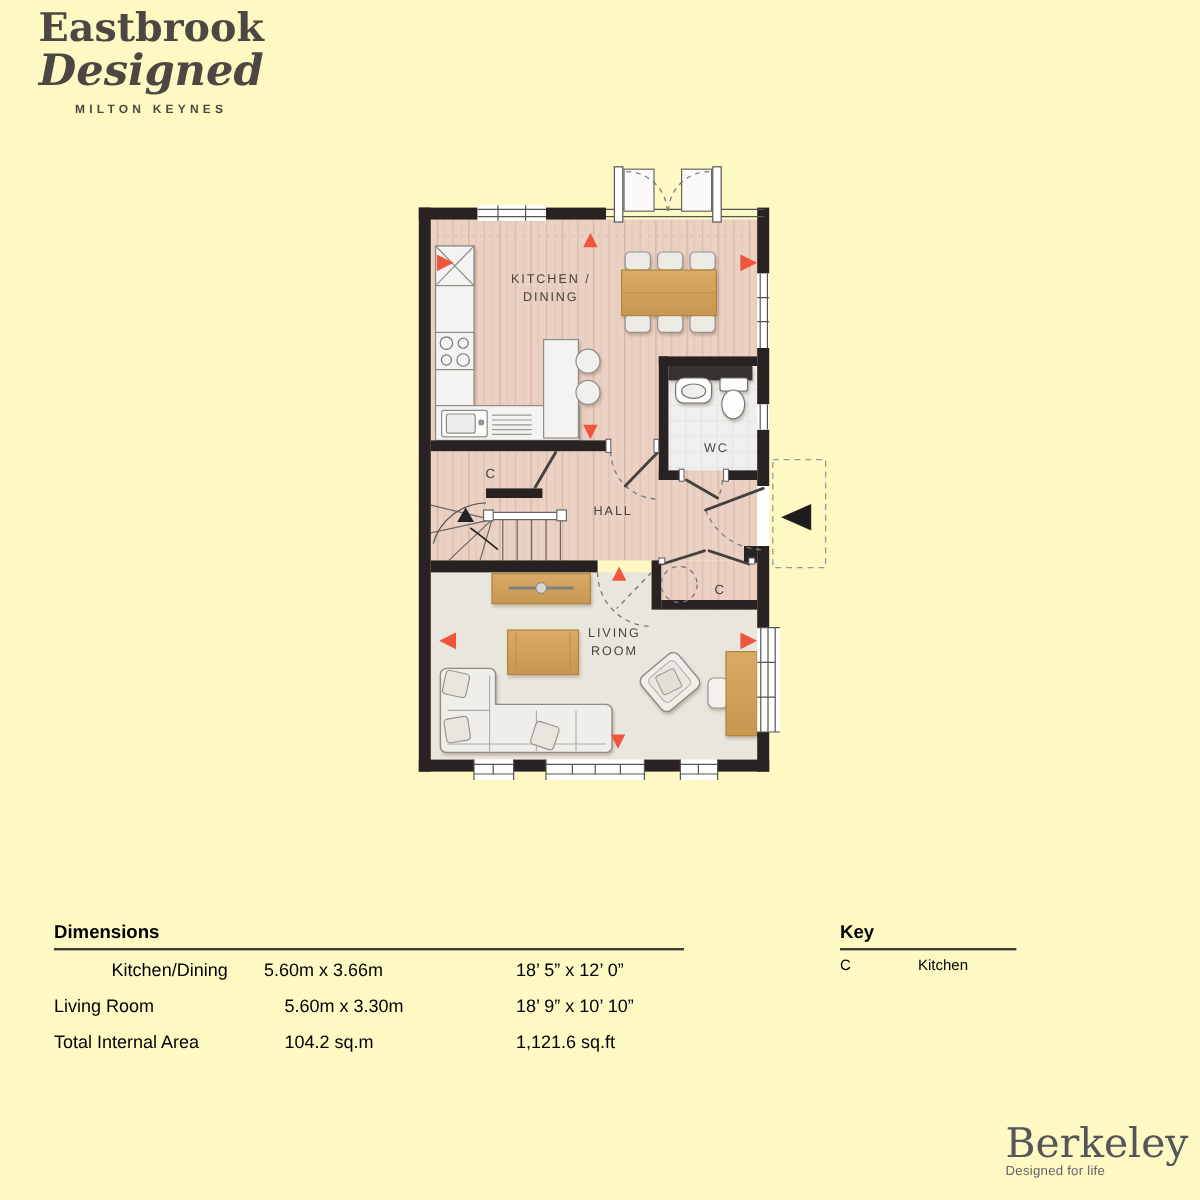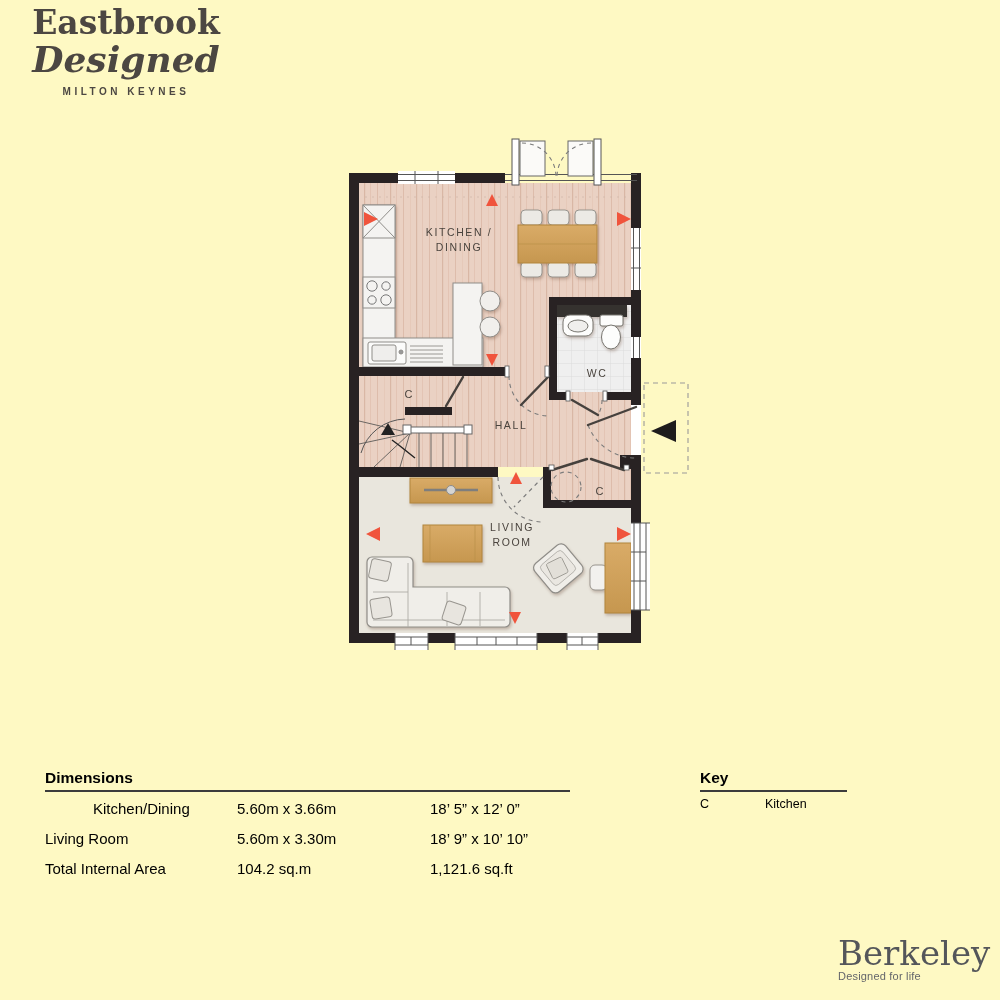--- a/index.html
+++ b/index.html
@@ -272,21 +272,21 @@
     <text x="512" y="546" class="room-label">ROOM</text>
     <text x="409" y="398" class="c-label">C</text>
     <text x="600" y="495" class="c-label">C</text>
   </svg>
 
 
   <div class="sect-head" style="left:45px;top:769px;">Dimensions</div>
   <div class="rule" style="left:45px;top:790px;width:525px;"></div>
 
   <div class="dim-cell" style="left:45px; top:800px;margin-left:48px;">Kitchen/Dining</div>
-  <div class="dim-cell" style="left:237px;top:800px;">5.60m x 3.66m</div>
+  <div class="dim-cell" style="left:220px;top:800px;">5.60m x 3.66m</div>
   <div class="dim-cell" style="left:430px;top:800px;">18’ 5” x 12’ 0”</div>
 
   <div class="dim-cell" style="left:45px; top:830px;">Living Room</div>
   <div class="dim-cell" style="left:237px;top:830px;">5.60m x 3.30m</div>
   <div class="dim-cell" style="left:430px;top:830px;">18’ 9” x 10’ 10”</div>
 
   <div class="dim-cell" style="left:45px; top:860px;">Total Internal Area</div>
   <div class="dim-cell" style="left:237px;top:860px;">104.2 sq.m</div>
   <div class="dim-cell" style="left:430px;top:860px;">1,121.6 sq.ft</div>
 

